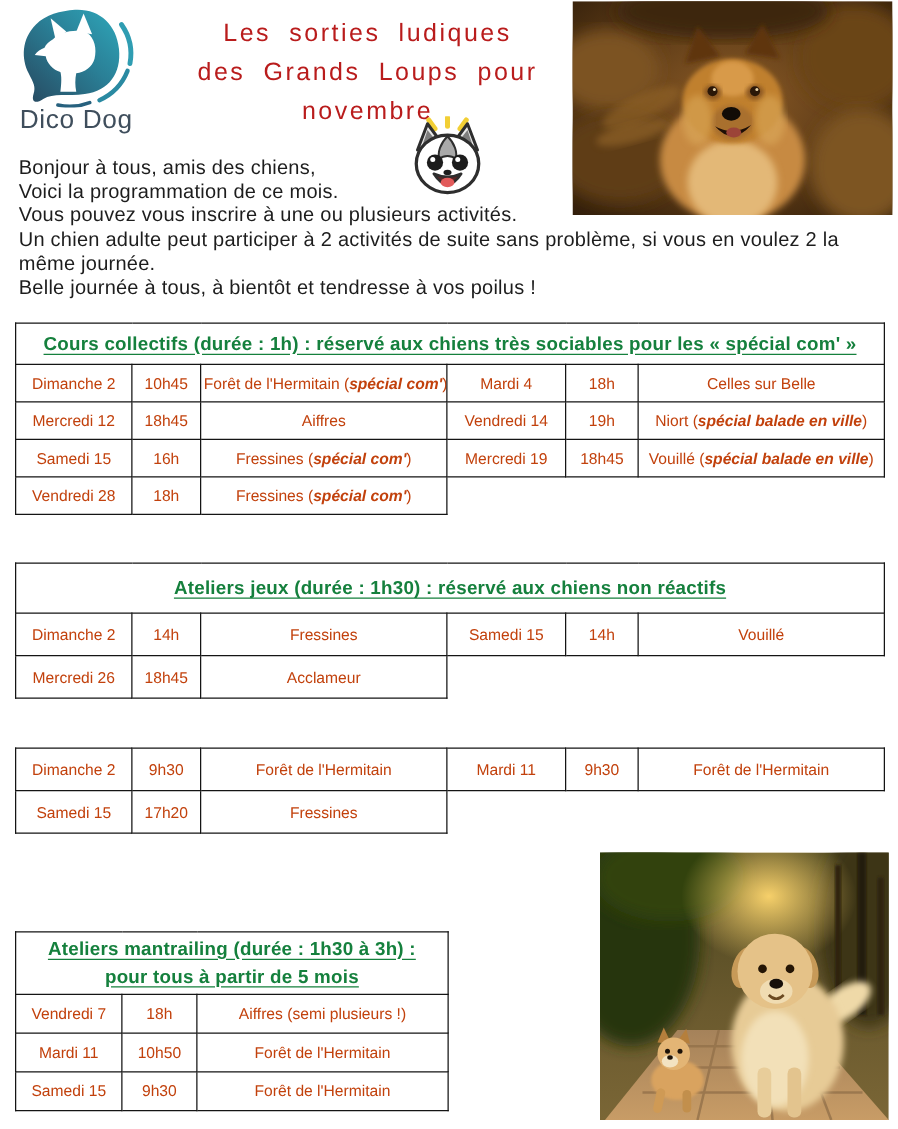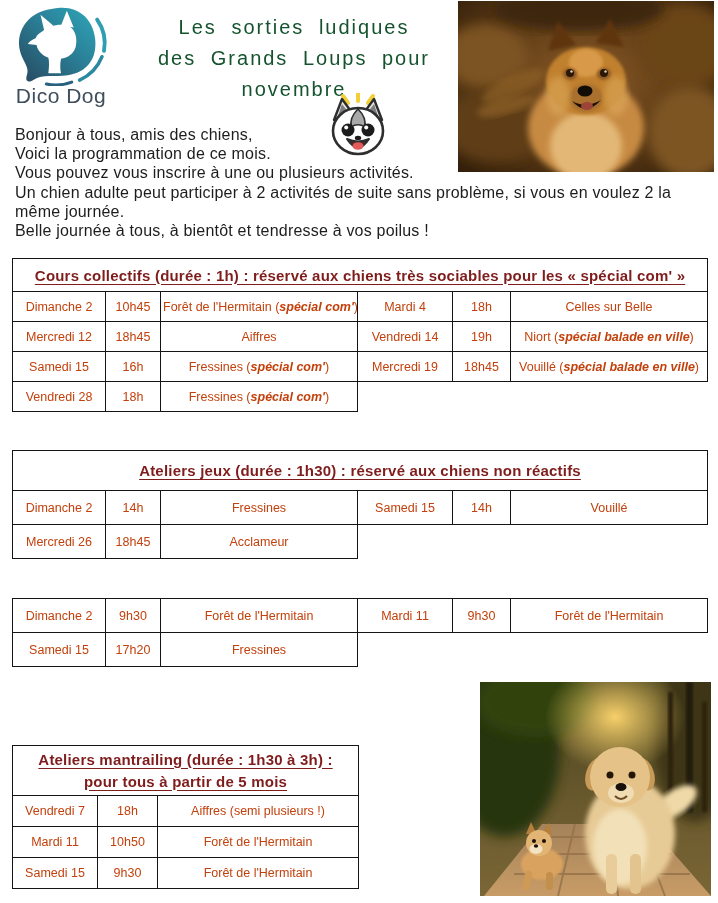--- a/index.html
+++ b/index.html
@@ -4,36 +4,36 @@
 <style>
   html,body{margin:0;padding:0;background:#fff;}
   #page{position:relative;width:718px;height:903px;background:#fff;overflow:hidden;
         font-family:"Liberation Sans",sans-serif;}
 
   
   .logo-mark{position:absolute;left:6px;top:2px;}
   .wordmark{position:absolute;left:0;top:84px;width:122px;text-align:center;
             font-size:21px;color:#3f4e5c;letter-spacing:.5px;}
   .main-title{position:absolute;left:118px;top:12px;width:352px;text-align:center;
-              color:#14532d;font-size:20px;line-height:31px;letter-spacing:2px;word-spacing:7px;}
+              color:#b91c1c;font-size:20px;line-height:31px;letter-spacing:2px;word-spacing:7px;}
   .photo-top{position:absolute;left:458px;top:1px;}
   .husky{position:absolute;left:322px;top:93px;}
 
   
   .intro{position:absolute;left:15px;top:125px;font-size:16px;line-height:19.2px;
          color:#1d1d1d;letter-spacing:.2px;}
 
   
   table{border-collapse:collapse;position:absolute;table-layout:fixed;}
   td{border:1.6px solid #141414;text-align:center;vertical-align:middle;padding:0 2px;
      font-size:12.5px;color:#c2410c;overflow:hidden;white-space:nowrap;}
   td b{font-weight:bold;font-style:italic;}
   td.empty{border:none;}
   tr.tt td{font-weight:bold;text-decoration:underline;text-underline-offset:3px;
-           color:#7f1d1d;font-size:15px;letter-spacing:.2px;}
+           color:#15803d;font-size:15px;letter-spacing:.2px;}
   #t1{left:12px;top:258px;width:695px;}
   #t1 tr.tt{height:33px;} #t1 tr.r{height:30px;}
   #t2{left:12px;top:450px;width:695px;}
   #t2 tr.tt{height:40px;} #t2 tr.r{height:34px;}
   #t3{left:12px;top:598px;width:695px;}
   #t3 tr.tt{height:35px;} #t3 tr.r{height:34px;}
   #t4{left:12px;top:745px;width:346px;}
   #t4 tr.tt{height:50px;} #t4 tr.r{height:31px;padding-left:20px;}
   #t4 tr.tt td{line-height:22px;}
 

